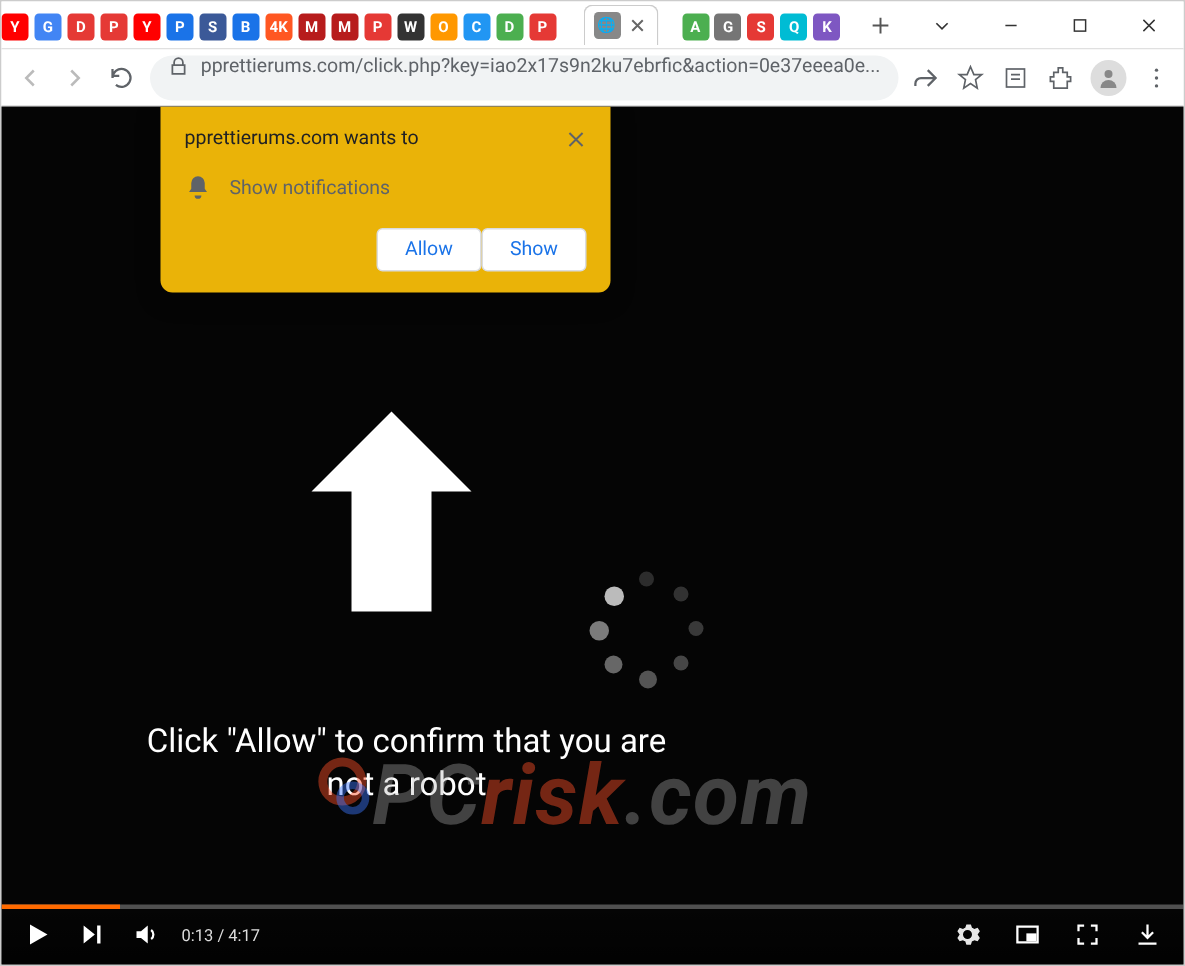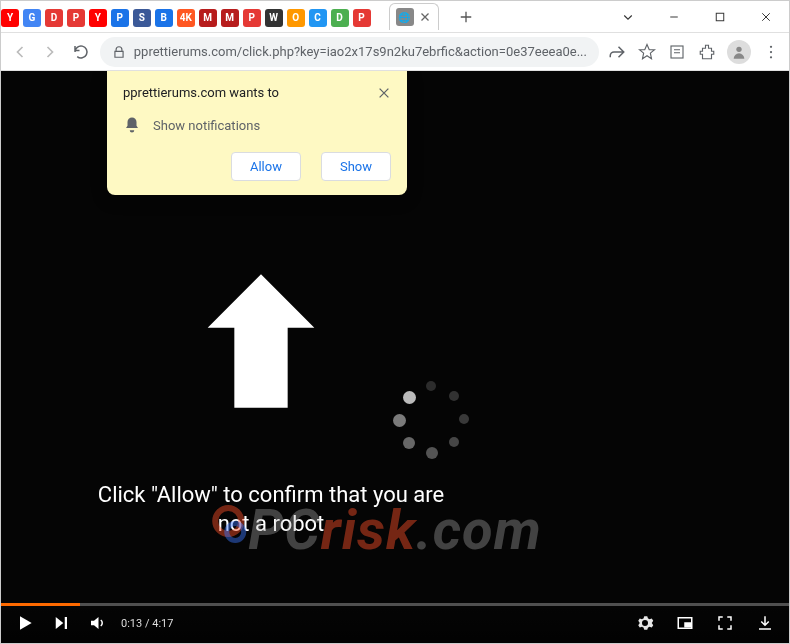--- a/index.html
+++ b/index.html
@@ -11,35 +11,35 @@
 .active-tab{background:#fff;border:1px solid #ccc;border-bottom:none;border-radius:6px 6px 0 0;padding:4px 6px;display:flex;align-items:center;gap:4px;margin-left:2px;}
 .active-tab .favicon{background:#888;}
 .tab-close{width:14px;height:14px;color:#666;cursor:pointer;display:flex;align-items:center;justify-content:center;}
 .new-tab{width:22px;height:22px;color:#555;display:flex;align-items:center;justify-content:center;cursor:pointer;}
 .win-controls{display:flex;margin-left:auto;}
 .win-btn{width:46px;height:32px;display:flex;align-items:center;justify-content:center;color:#333;}
 .win-btn svg{width:12px;height:12px;}
 .addr-row{height:38px;background:#fff;display:flex;align-items:center;padding:0 8px;gap:8px;border-bottom:1px solid #e0e0e0;}
 .nav-btn{width:28px;height:28px;border-radius:50%;display:flex;align-items:center;justify-content:center;color:#5f6368;}
 .nav-btn.disabled{color:#bbb;}
-.urlbar{flex:1;height:30px;background:#f1f3f4;border-radius:15px;display:flex;align-items:center;padding:0 12px;gap:8px;color:#5f6368;font-size:13px;}
+.urlbar{flex:1;height:30px;background:#f1f3f4;border-radius:15px;display:flex;padding:0 12px;gap:8px;color:#5f6368;font-size:13px;}
 .urlbar .lock{width:14px;height:14px;}
 .url-text{flex:1;white-space:nowrap;overflow:hidden;text-overflow:ellipsis;}
 .addr-icons{display:flex;gap:10px;align-items:center;}
 .addr-icon{width:20px;height:20px;color:#5f6368;display:flex;align-items:center;justify-content:center;}
 .avatar{width:24px;height:24px;border-radius:50%;background:#ddd;display:flex;align-items:center;justify-content:center;}
 .content{flex:1;background:#050505;position:relative;overflow:hidden;}
-.permission-popup{position:absolute;left:106px;top:0;width:300px;background:#fef9c3;border-radius:0 0 8px 8px;box-shadow:0 4px 16px rgba(0,0,0,0.3);padding:14px 16px;z-index:10;}
+.permission-popup{position:absolute;left:106px;top:0;width:300px;background:#eab308;border-radius:0 0 8px 8px;box-shadow:0 4px 16px rgba(0,0,0,0.3);padding:14px 16px;z-index:10;}
 .popup-header{display:flex;align-items:flex-start;justify-content:space-between;}
 .popup-title{font-size:13px;color:#202124;}
 .popup-close{cursor:pointer;color:#5f6368;}
 .popup-body{display:flex;align-items:center;gap:12px;margin-top:12px;}
 .bell-icon{width:18px;height:18px;color:#5f6368;}
 .popup-text{font-size:13px;color:#5f6368;text-align:right;}
-.popup-buttons{display:flex;justify-content:flex-end;gap:20px;margin-top:18px;}
+.popup-buttons{display:flex;justify-content:flex-end;gap:0;margin-top:18px;}
 .popup-btn{border:1px solid #dadce0;background:#fff;color:#1a73e8;font-size:13px;padding:6px 18px;border-radius:4px;cursor:pointer;}
 .arrow-up{position:absolute;left:190px;top:190px;color:#fff;}
 .arrow-up svg{width:140px;height:160px;}
 .spinner{position:absolute;left:390px;top:310px;width:80px;height:80px;}
 .spinner .dot{position:absolute;width:10px;height:10px;border-radius:50%;background:#888;}
 .main-text{position:absolute;left:80px;top:410px;width:380px;text-align:center;color:#fff;font-size:22px;line-height:1.3;}
 .watermark{position:absolute;left:50%;bottom:80px;transform:translateX(-50%);font-size:56px;font-weight:700;font-style:italic;color:rgba(180,180,180,0.35);letter-spacing:1px;pointer-events:none;}
 .watermark .risk{color:rgba(255,80,40,0.45);}
 .video-controls{position:absolute;left:0;right:0;bottom:0;height:40px;background:linear-gradient(transparent,rgba(0,0,0,0.7));display:flex;align-items:center;padding:0 12px;gap:12px;color:#fff;}
 .progress-bar{position:absolute;left:0;right:0;top:0;height:3px;background:rgba(255,255,255,0.3);}
@@ -57,20 +57,21 @@
     <div class="tabs-row">
       <span id="favicons-before"><span class="favicon" style="background: rgb(255, 0, 0);">Y</span> <span class="favicon" style="background: rgb(66, 133, 244);">G</span> <span class="favicon" style="background: rgb(229, 57, 53);">D</span> <span class="favicon" style="background: rgb(229, 57, 53);">P</span> <span class="favicon" style="background: rgb(255, 0, 0);">Y</span> <span class="favicon" style="background: rgb(26, 115, 232);">P</span> <span class="favicon" style="background: rgb(59, 89, 152);">S</span> <span class="favicon" style="background: rgb(26, 115, 232);">B</span> <span class="favicon" style="background: rgb(255, 87, 34);">4K</span> <span class="favicon" style="background: rgb(183, 28, 28);">M</span> <span class="favicon" style="background: rgb(183, 28, 28);">M</span> <span class="favicon" style="background: rgb(229, 57, 53);">P</span> <span class="favicon" style="background: rgb(51, 51, 51);">W</span> <span class="favicon" style="background: rgb(255, 152, 0);">O</span> <span class="favicon" style="background: rgb(33, 150, 243);">C</span> <span class="favicon" style="background: rgb(76, 175, 80);">D</span> <span class="favicon" style="background: rgb(229, 57, 53);">P</span> </span>
       <div class="active-tab">
         <span class="favicon">🌐</span>
         <span class="tab-close">
           <svg viewBox="0 0 16 16">
               <path d="M4 4l8 8M12 4l-8 8" stroke="currentColor" stroke-width="1.5" fill="none"></path>
             </svg>
         </span>
       </div>
+      <span id="favicons-after"><span class="favicon" style="background: rgb(76, 175, 80);">A</span> <span class="favicon" style="background: rgb(117, 117, 117);">G</span> <span class="favicon" style="background: rgb(229, 57, 53);">S</span> <span class="favicon" style="background: rgb(0, 188, 212);">Q</span> <span class="favicon" style="background: rgb(126, 87, 194);">K</span> </span>
       <div class="new-tab">
         <svg viewBox="0 0 16 16" width="14" height="14">
             <path d="M8 2v12M2 8h12" stroke="currentColor" stroke-width="1.5"></path>
           </svg>
       </div>
     </div>
     <div class="win-controls">
       <div class="win-btn">
           <svg viewBox="0 0 16 16">
             <path d="M3 6l5 5 5-5" stroke="currentColor" stroke-width="1.5" fill="none"></path>

